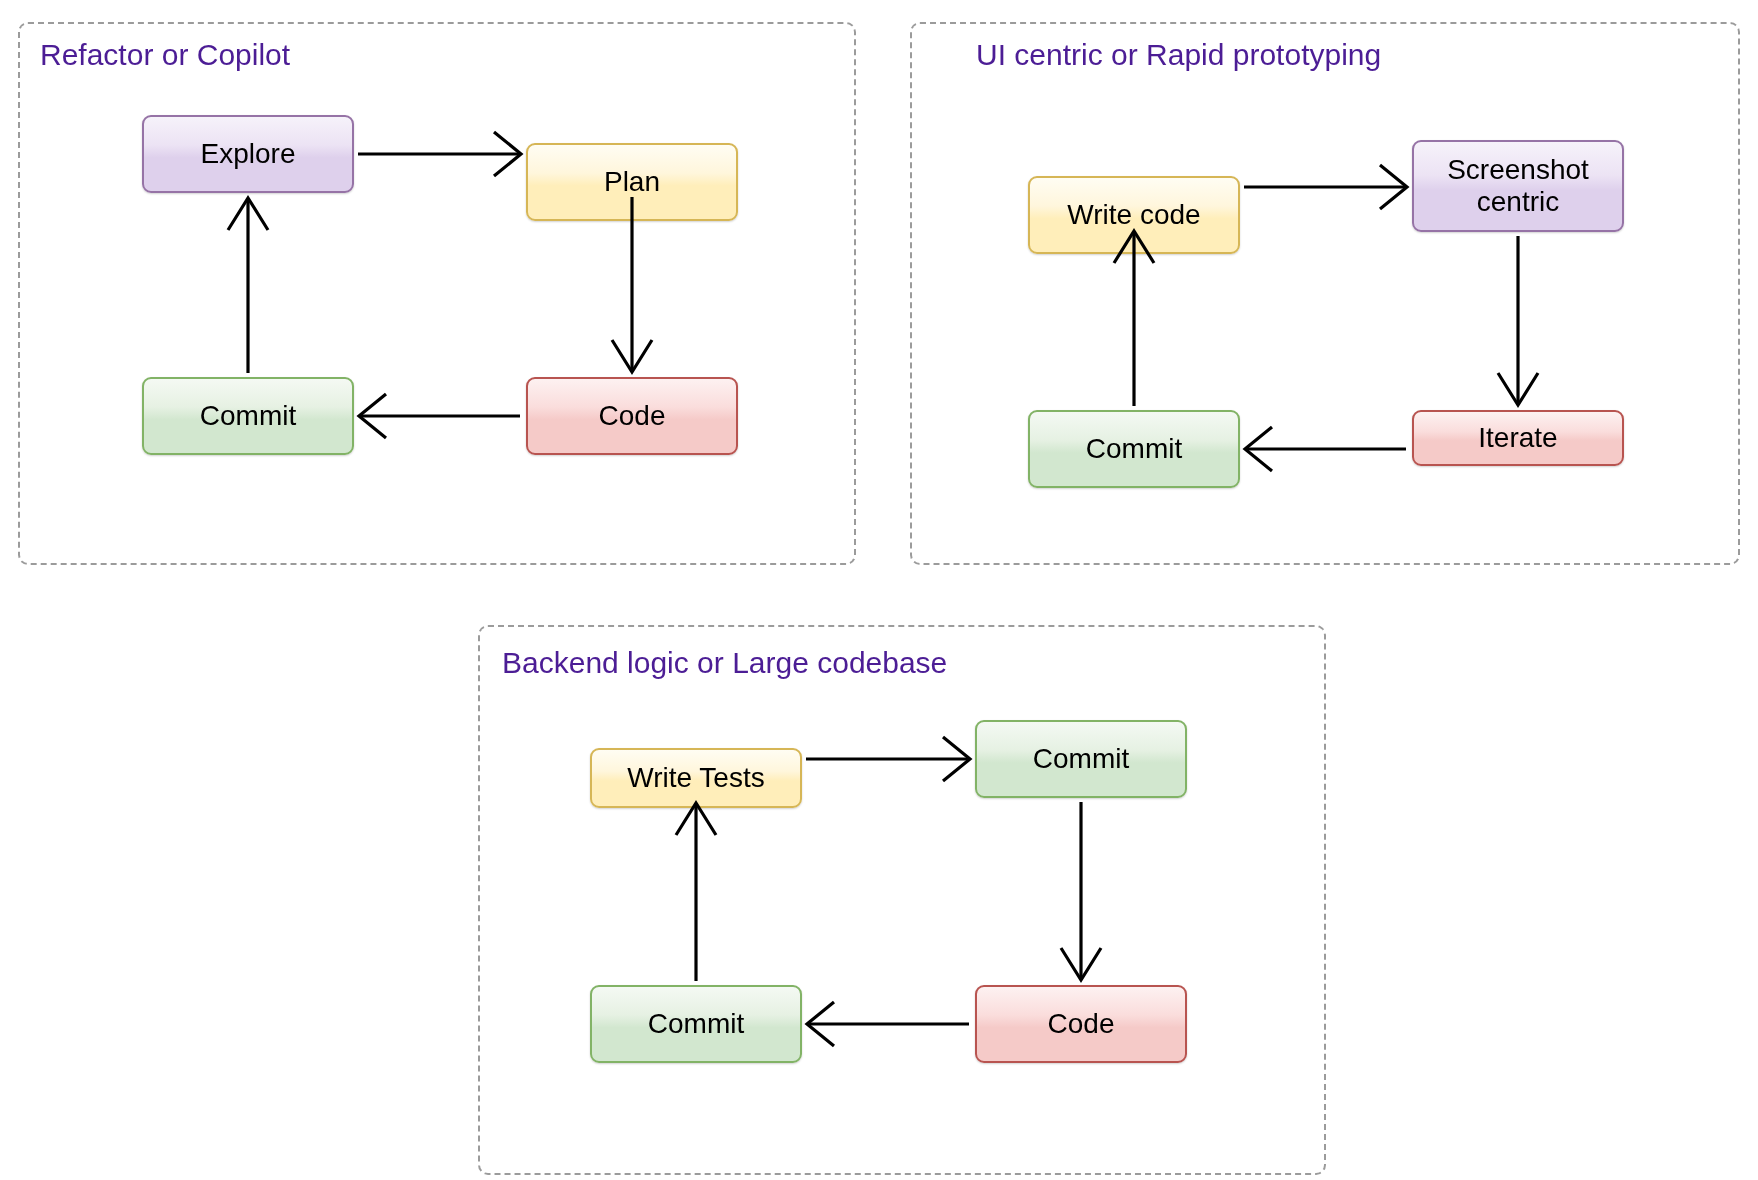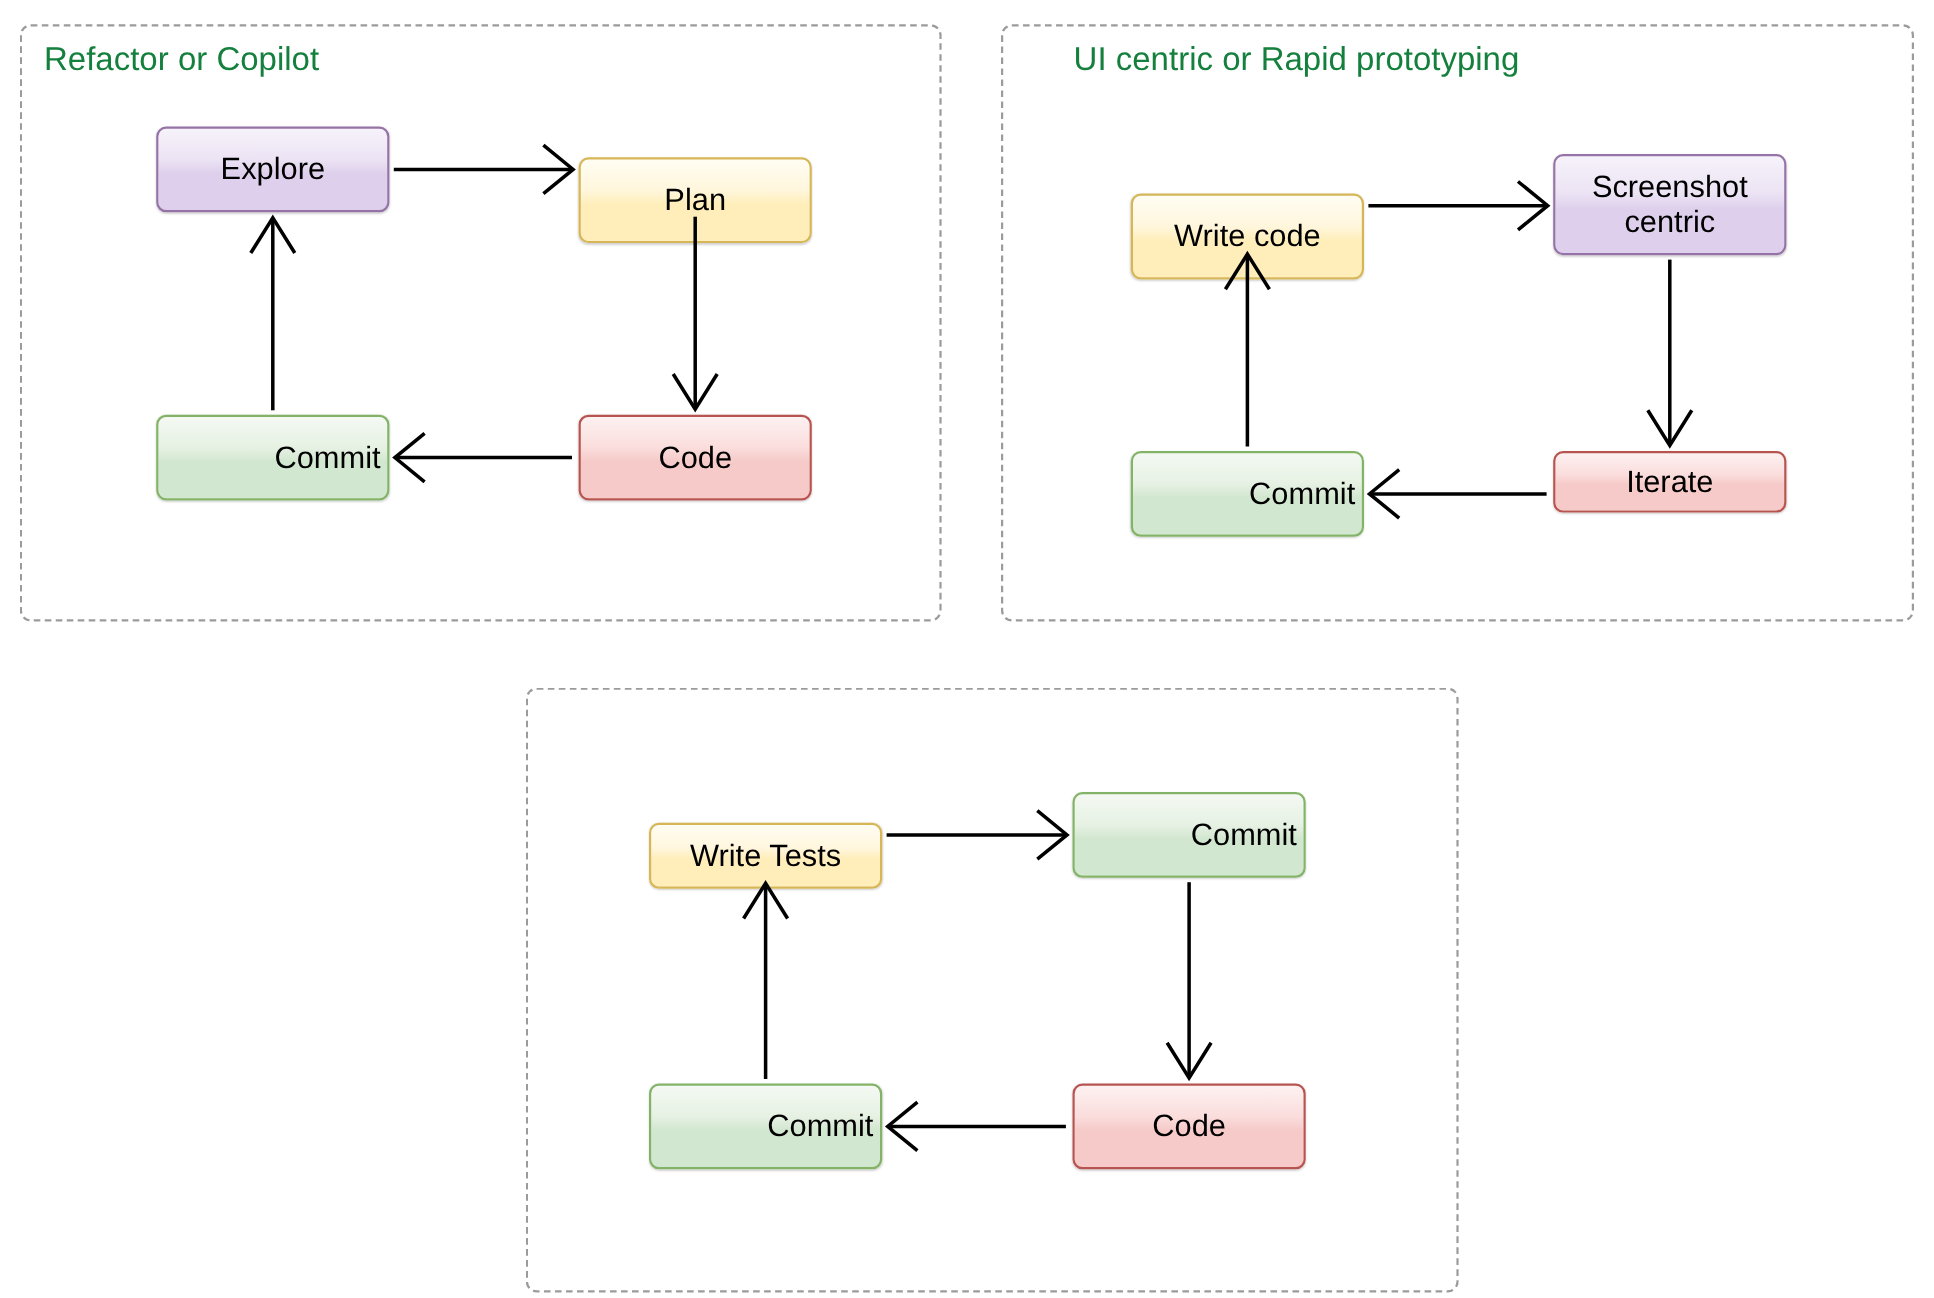--- a/index.html
+++ b/index.html
@@ -3,32 +3,32 @@
 <meta charset="utf-8">
 <style>
   html,body{margin:0;padding:0;background:#ffffff;}
   body{width:1758px;height:1180px;position:relative;overflow:hidden;
        font-family:"Liberation Sans","DejaVu Sans",sans-serif;}
 
   .canvas{position:absolute;inset:0;}
 
   
   .panel{position:absolute;border:2px dashed #9b9b9b;border-radius:10px;background:transparent;box-sizing:border-box;}
-  .panel-title{position:absolute;color:#15803d;font-size:30px;line-height:1;white-space:nowrap;}
+  .panel-title{position:absolute;color:#4c1d95;font-size:30px;line-height:1;white-space:nowrap;}
 
   
   .node{position:absolute;box-sizing:border-box;border-radius:9px;
         display:flex;align-items:center;justify-content:center;text-align:center;
         font-size:28px;color:#000000;line-height:1.15;padding:2px 6px;
         box-shadow:0 1px 2px rgba(0,0,0,.18);}
   .node .lbl{display:block;}
 
   .n-purple{background:linear-gradient(180deg,#f6f2fa 0%,#ece3f4 38%,#ded0ec 55%,#ded0ec 100%);border:2px solid #9673a6;}
   .n-yellow{background:linear-gradient(180deg,#fffdf3 0%,#fff6dc 38%,#ffeeba 55%,#ffeeba 100%);border:2px solid #d6b656;margin-top:28px;}
-  .n-green {background:linear-gradient(180deg,#f4f9f3 0%,#e6f1e3 38%,#d2e7cf 55%,#d2e7cf 100%);border:2px solid #82b366;justify-content:flex-end;}
+  .n-green {background:linear-gradient(180deg,#f4f9f3 0%,#e6f1e3 38%,#d2e7cf 55%,#d2e7cf 100%);border:2px solid #82b366;}
   .n-red   {background:linear-gradient(180deg,#fdf1f1 0%,#fadddc 38%,#f5cac8 55%,#f5cac8 100%);border:2px solid #b85450;}
 
   
   .arrows{position:absolute;left:0;top:0;width:1758px;height:1180px;pointer-events:none;}
   .arrows path{fill:none;stroke:#000000;stroke-width:3.2;}
 </style>
 </head>
 <body>
 
 <div class="canvas">
@@ -66,20 +66,21 @@
 
   <div class="node n-red" style="left:1412px;top:410px;width:212px;height:56px;">
     <span class="lbl">Iterate</span>
   </div>
 
   <div class="node n-green" style="left:1028px;top:410px;width:212px;height:78px;">
     <span class="lbl">Commit</span>
   </div>
 
   <div class="panel" style="left:478px;top:625px;width:848px;height:550px;"></div>
+  <div class="panel-title" style="left:502px;top:648px;">Backend logic or Large codebase</div>
 
   <div class="node n-yellow" style="left:590px;top:720px;width:212px;height:60px;">
     <span class="lbl">Write Tests</span>
   </div>
 
   <div class="node n-green" style="left:975px;top:720px;width:212px;height:78px;">
     <span class="lbl">Commit</span>
   </div>
 
   <div class="node n-red" style="left:975px;top:985px;width:212px;height:78px;">

